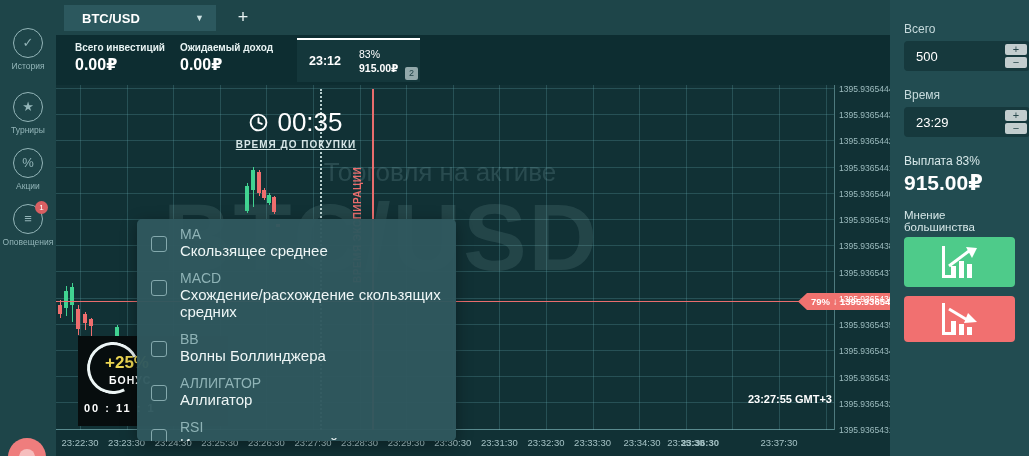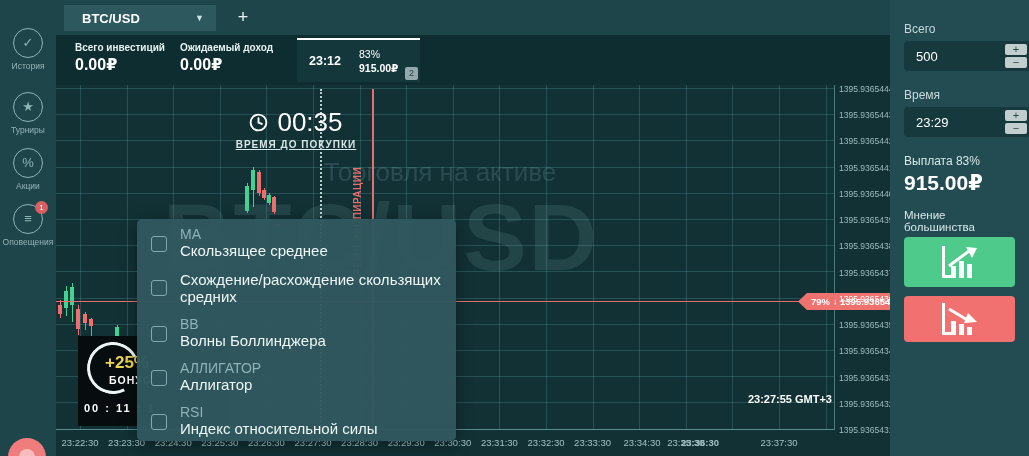--- a/index.html
+++ b/index.html
@@ -244,20 +244,21 @@
       <div class="mi">
         <div class="mi-cb"></div>
         <div class="">
           <div class="mi-code">MA</div>
           <div class="mi-desc">Скользящее среднее</div>
         </div>
       </div>
       <div class="mi">
         <div class="mi-cb"></div>
         <div class="">
+          <div class="mi-code">MACD</div>
           <div class="mi-desc">Схождение/расхождение скользящих средних</div>
         </div>
       </div>
       <div class="mi">
         <div class="mi-cb"></div>
         <div class="">
           <div class="mi-code">BB</div>
           <div class="mi-desc">Волны Боллинджера</div>
         </div>
       </div>

